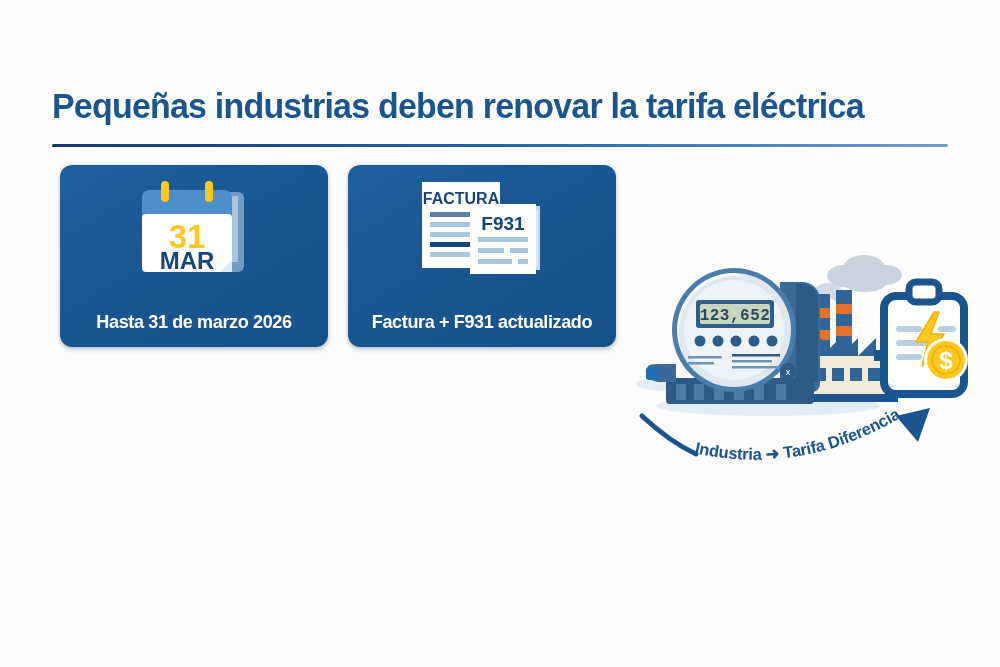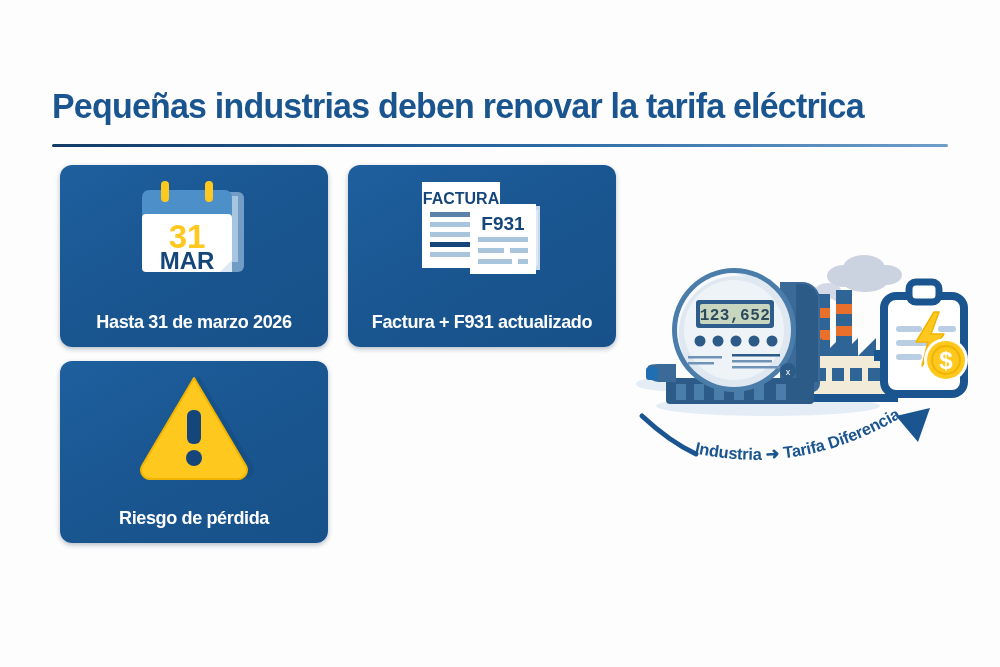--- a/index.html
+++ b/index.html
@@ -180,33 +180,20 @@
           <rect x="76" y="74" width="26" height="5" fill="#a9c4dd"></rect>
           <rect x="108" y="74" width="18" height="5" fill="#a9c4dd"></rect>
           <rect x="76" y="85" width="34" height="5" fill="#a9c4dd"></rect>
           <rect x="116" y="85" width="10" height="5" fill="#a9c4dd"></rect>
         </svg>
       </div>
     </div>
     <div class="card-label">Factura + F931 actualizado</div>
   </div>
 
-  <div class="card">
-    <div class="card-art">
-      <div class="warn-wrap">
-        <svg width="124" height="112" viewBox="0 0 124 112">
-          <path d="M62 10 L116 100 a9 9 0 0 1 -8 13 H16 a9 9 0 0 1 -8 -13 Z" fill="#0e3f6e" opacity="0.28" transform="translate(5,-4)"></path>
-          <path d="M62 8 L114 96 a9 9 0 0 1 -8 13 H18 a9 9 0 0 1 -8 -13 Z" fill="#FFC81E" stroke="#F0B400" stroke-width="2" stroke-linejoin="round"></path>
-          <rect x="55" y="40" width="14" height="34" rx="6" fill="#14467c"></rect>
-          <circle cx="62" cy="88" r="8" fill="#14467c"></circle>
-        </svg>
-      </div>
-    </div>
-    <div class="card-label">Riesgo de pérdida</div>
-  </div>
 
 </div>
 
 <div id="illustration">
   <svg width="340" height="236" viewBox="0 0 340 236">
 
     <ellipse cx="140" cy="168" rx="112" ry="10" fill="#e4edf6"></ellipse>
     <ellipse cx="40" cy="146" rx="32" ry="7" fill="#e4edf6"></ellipse>
 
     <g opacity="0.85">

